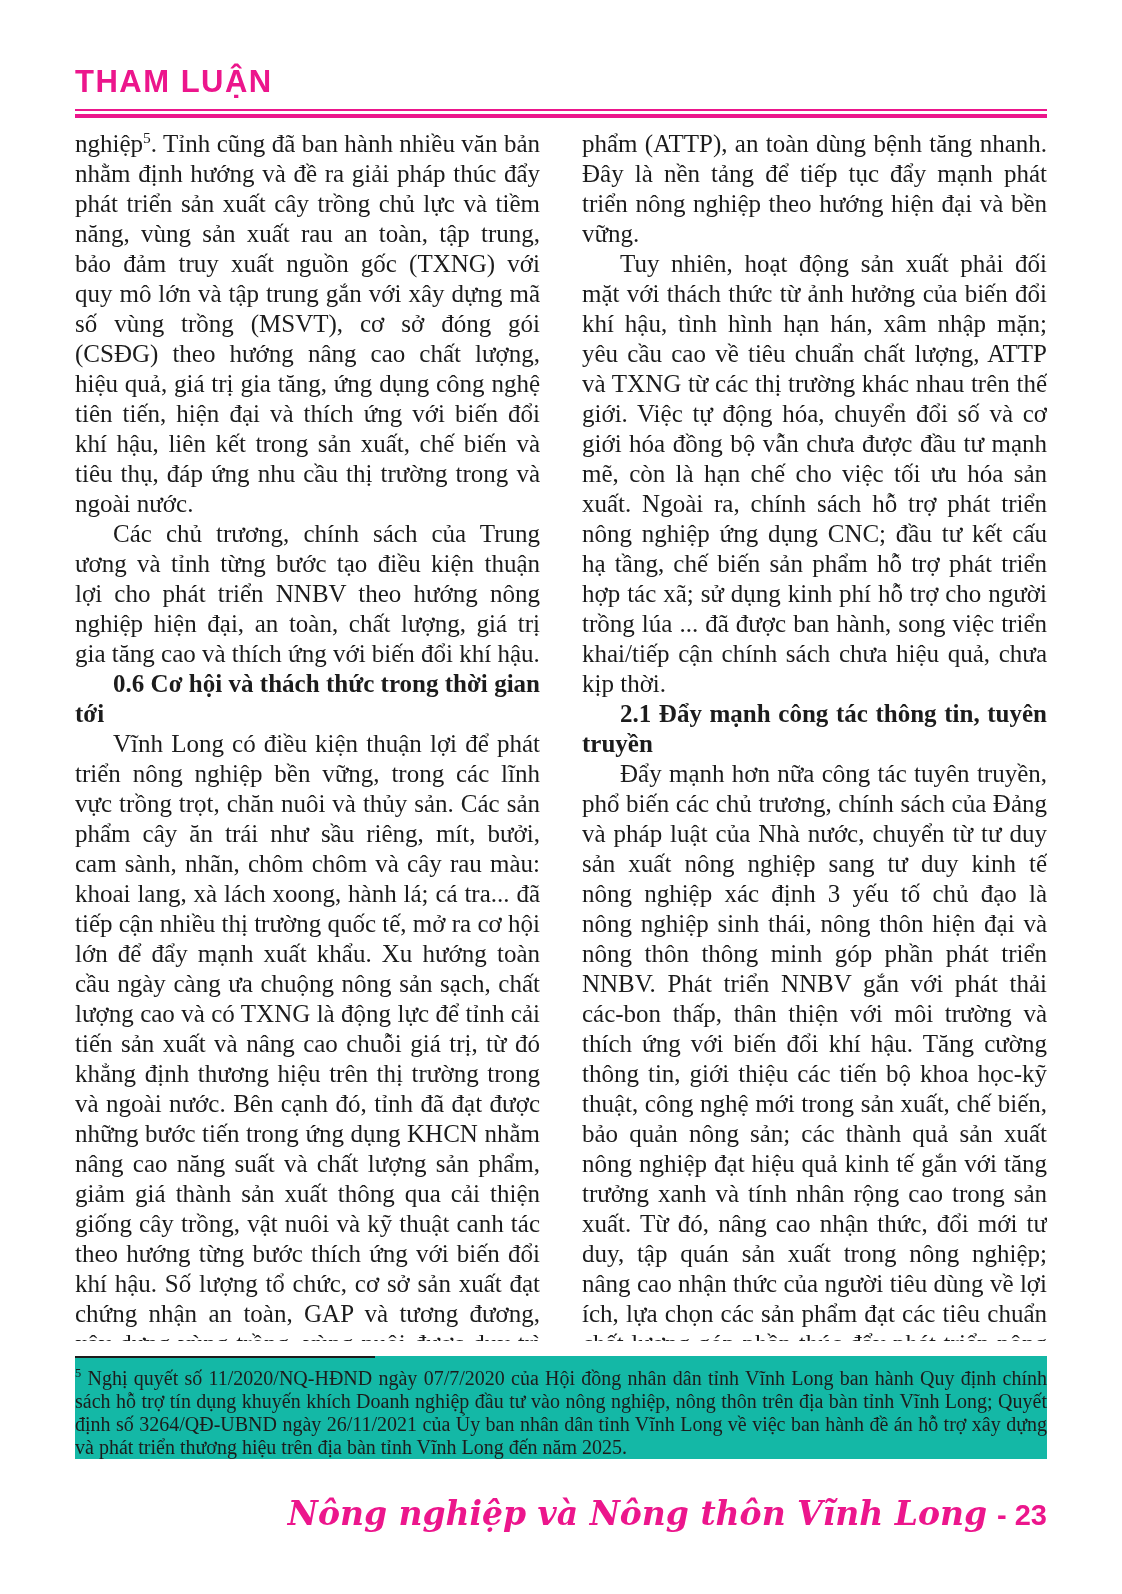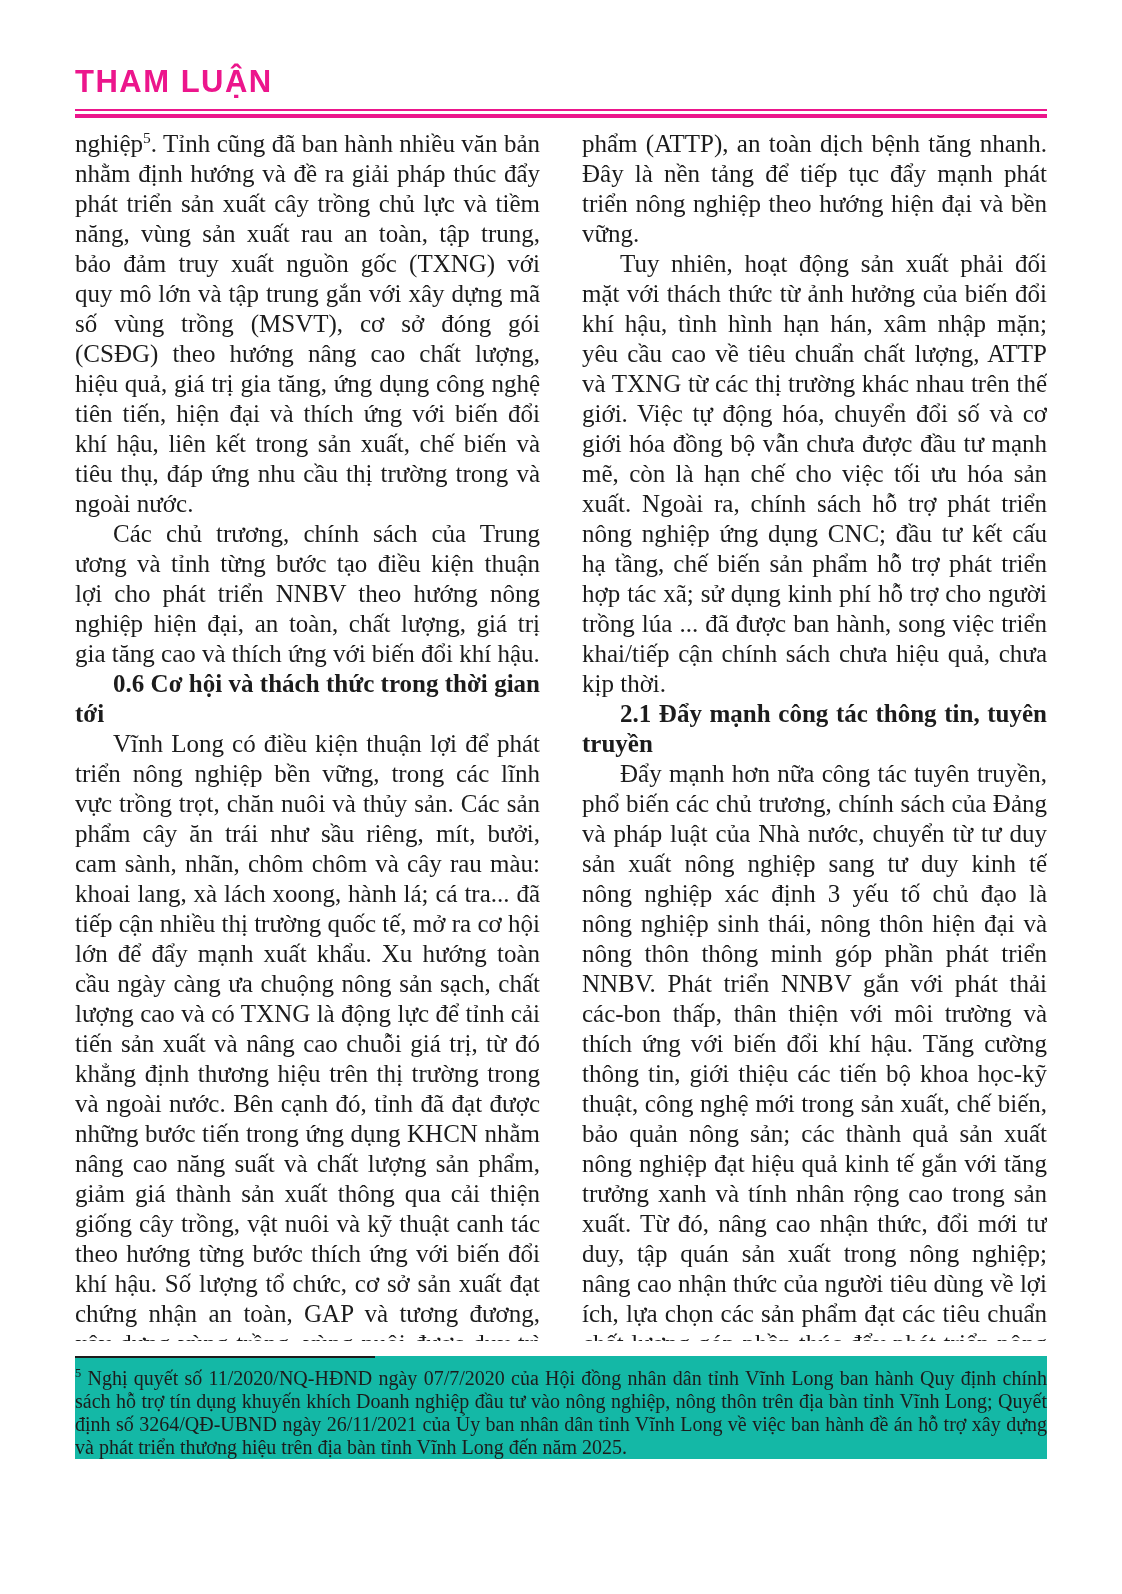--- a/index.html
+++ b/index.html
@@ -66,27 +66,30 @@
   <div class="columns">
 
     <div class="col">
       <p class="para cont"><span>nghiệp</span><sup>5</sup><span>. Tỉnh cũng đã ban hành nhiều văn bản nhằm định hướng và đề ra giải pháp thúc đẩy phát triển sản xuất cây trồng chủ lực và tiềm năng, vùng sản xuất rau an toàn, tập trung, bảo đảm truy xuất nguồn gốc (TXNG) với quy mô lớn và tập trung gắn với xây dựng mã số vùng trồng (MSVT), cơ sở đóng gói (CSĐG) theo hướng nâng cao chất lượng, hiệu quả, giá trị gia tăng, ứng dụng công nghệ tiên tiến, hiện đại và thích ứng với biến đổi khí hậu, liên kết trong sản xuất, chế biến và tiêu thụ, đáp ứng nhu cầu thị trường trong và ngoài nước.</span></p>
       <p class="para">Các chủ trương, chính sách của Trung ương và tỉnh từng bước tạo điều kiện thuận lợi cho phát triển NNBV theo hướng nông nghiệp hiện đại, an toàn, chất lượng, giá trị gia tăng cao và thích ứng với biến đổi khí hậu.</p>
       <p class="heading">0.6 Cơ hội và thách thức trong thời gian tới</p>
       <p class="para">Vĩnh Long có điều kiện thuận lợi để phát triển nông nghiệp bền vững, trong các lĩnh vực trồng trọt, chăn nuôi và thủy sản. Các sản phẩm cây ăn trái như sầu riêng, mít,  bưởi, cam sành, nhãn, chôm chôm và cây rau màu: khoai lang, xà lách xoong, hành lá; cá tra... đã tiếp cận nhiều thị trường quốc tế, mở ra cơ hội lớn để đẩy mạnh xuất khẩu. Xu hướng toàn cầu ngày càng ưa chuộng nông sản sạch, chất lượng cao và có TXNG là động lực để tỉnh cải tiến sản xuất và nâng cao chuỗi giá trị, từ đó khẳng định thương hiệu trên thị trường trong và ngoài nước. Bên cạnh đó, tỉnh đã đạt được những bước tiến trong ứng dụng KHCN nhằm nâng cao năng suất và chất lượng sản phẩm, giảm giá thành sản xuất thông qua cải thiện giống cây trồng, vật nuôi và kỹ thuật canh tác theo hướng từng bước thích ứng với biến đổi khí hậu. Số lượng tổ chức, cơ sở sản xuất đạt chứng nhận an toàn, GAP và tương đương, xây dựng vùng trồng, vùng nuôi được duy trì và mở rộng; số lượng cơ sở được chứng nhận an toàn thực</p>
     </div>
 
     <div class="col">
-      <p class="para cont">phẩm (ATTP), an toàn dịch bệnh tăng nhanh. Đây là nền tảng để tiếp tục đẩy mạnh phát triển nông nghiệp theo hướng hiện đại và bền vững.</p>
+      <p class="para cont">phẩm (ATTP), an toàn dùng bệnh tăng nhanh. Đây là nền tảng để tiếp tục đẩy mạnh phát triển nông nghiệp theo hướng hiện đại và bền vững.</p>
       <p class="para">Tuy nhiên, hoạt động sản xuất phải đối mặt với thách thức từ ảnh hưởng của biến đổi khí hậu, tình hình hạn hán, xâm nhập mặn; yêu cầu cao về tiêu chuẩn chất lượng, ATTP và TXNG từ các thị trường khác nhau trên thế giới. Việc tự động hóa, chuyển đổi số và cơ giới hóa đồng bộ vẫn chưa được đầu tư mạnh mẽ, còn là hạn chế cho việc tối ưu hóa sản xuất. Ngoài ra, chính sách hỗ trợ phát triển nông nghiệp ứng dụng CNC; đầu tư kết cấu hạ tầng, chế biến sản phẩm hỗ trợ phát triển hợp tác xã; sử dụng kinh phí hỗ trợ cho người trồng lúa ... đã được ban hành, song việc triển khai/tiếp cận chính sách chưa hiệu quả, chưa kịp thời.</p>
       <p class="heading">2.1 Đẩy mạnh công tác thông tin, tuyên truyền</p>
       <p class="para">Đẩy mạnh hơn nữa công tác tuyên truyền, phổ biến các chủ trương, chính sách của Đảng và pháp luật của Nhà nước, chuyển từ tư duy sản xuất nông nghiệp sang tư duy kinh tế nông nghiệp xác định 3 yếu tố chủ đạo là nông nghiệp sinh thái, nông thôn hiện đại và nông thôn thông minh góp phần phát triển NNBV. Phát triển NNBV gắn với phát thải các-bon thấp, thân thiện với môi trường và thích ứng với biến đổi khí hậu. Tăng cường thông tin, giới thiệu các tiến bộ khoa học-kỹ thuật, công nghệ mới trong sản xuất, chế biến, bảo quản nông sản; các thành quả sản xuất nông nghiệp đạt hiệu quả kinh tế gắn với tăng trưởng xanh và tính nhân rộng cao trong sản xuất. Từ đó, nâng cao nhận thức, đổi mới tư duy, tập quán sản xuất trong nông nghiệp; nâng cao nhận thức của người tiêu dùng về lợi ích, lựa chọn các sản phẩm đạt các tiêu chuẩn chất lượng góp phần thúc đẩy phát triển nông nghiệp theo</p>
     </div>
 
   </div>
 
   <div class="footnote">
     <div class="footnote-rule"></div>
     <p class="footnote-text"><sup>5</sup><span> Nghị quyết số 11/2020/NQ-HĐND ngày 07/7/2020 của Hội đồng nhân dân tỉnh Vĩnh Long ban hành Quy định chính sách hỗ trợ tín dụng khuyến khích Doanh nghiệp đầu tư vào nông nghiệp, nông thôn trên địa bàn tỉnh Vĩnh Long; Quyết định số 3264/QĐ-UBND ngày 26/11/2021 của Ủy ban nhân dân tỉnh Vĩnh Long về việc ban hành đề án hỗ trợ xây dựng và phát triển thương hiệu trên địa bàn tỉnh Vĩnh Long đến năm 2025.</span></p>
   </div>
 
+  <div class="footer">
+    <span class="journal-name">Nông nghiệp và Nông thôn Vĩnh Long</span><span class="page-number">- 23</span>
+  </div>
 
 </div>
 
 </body></html>

